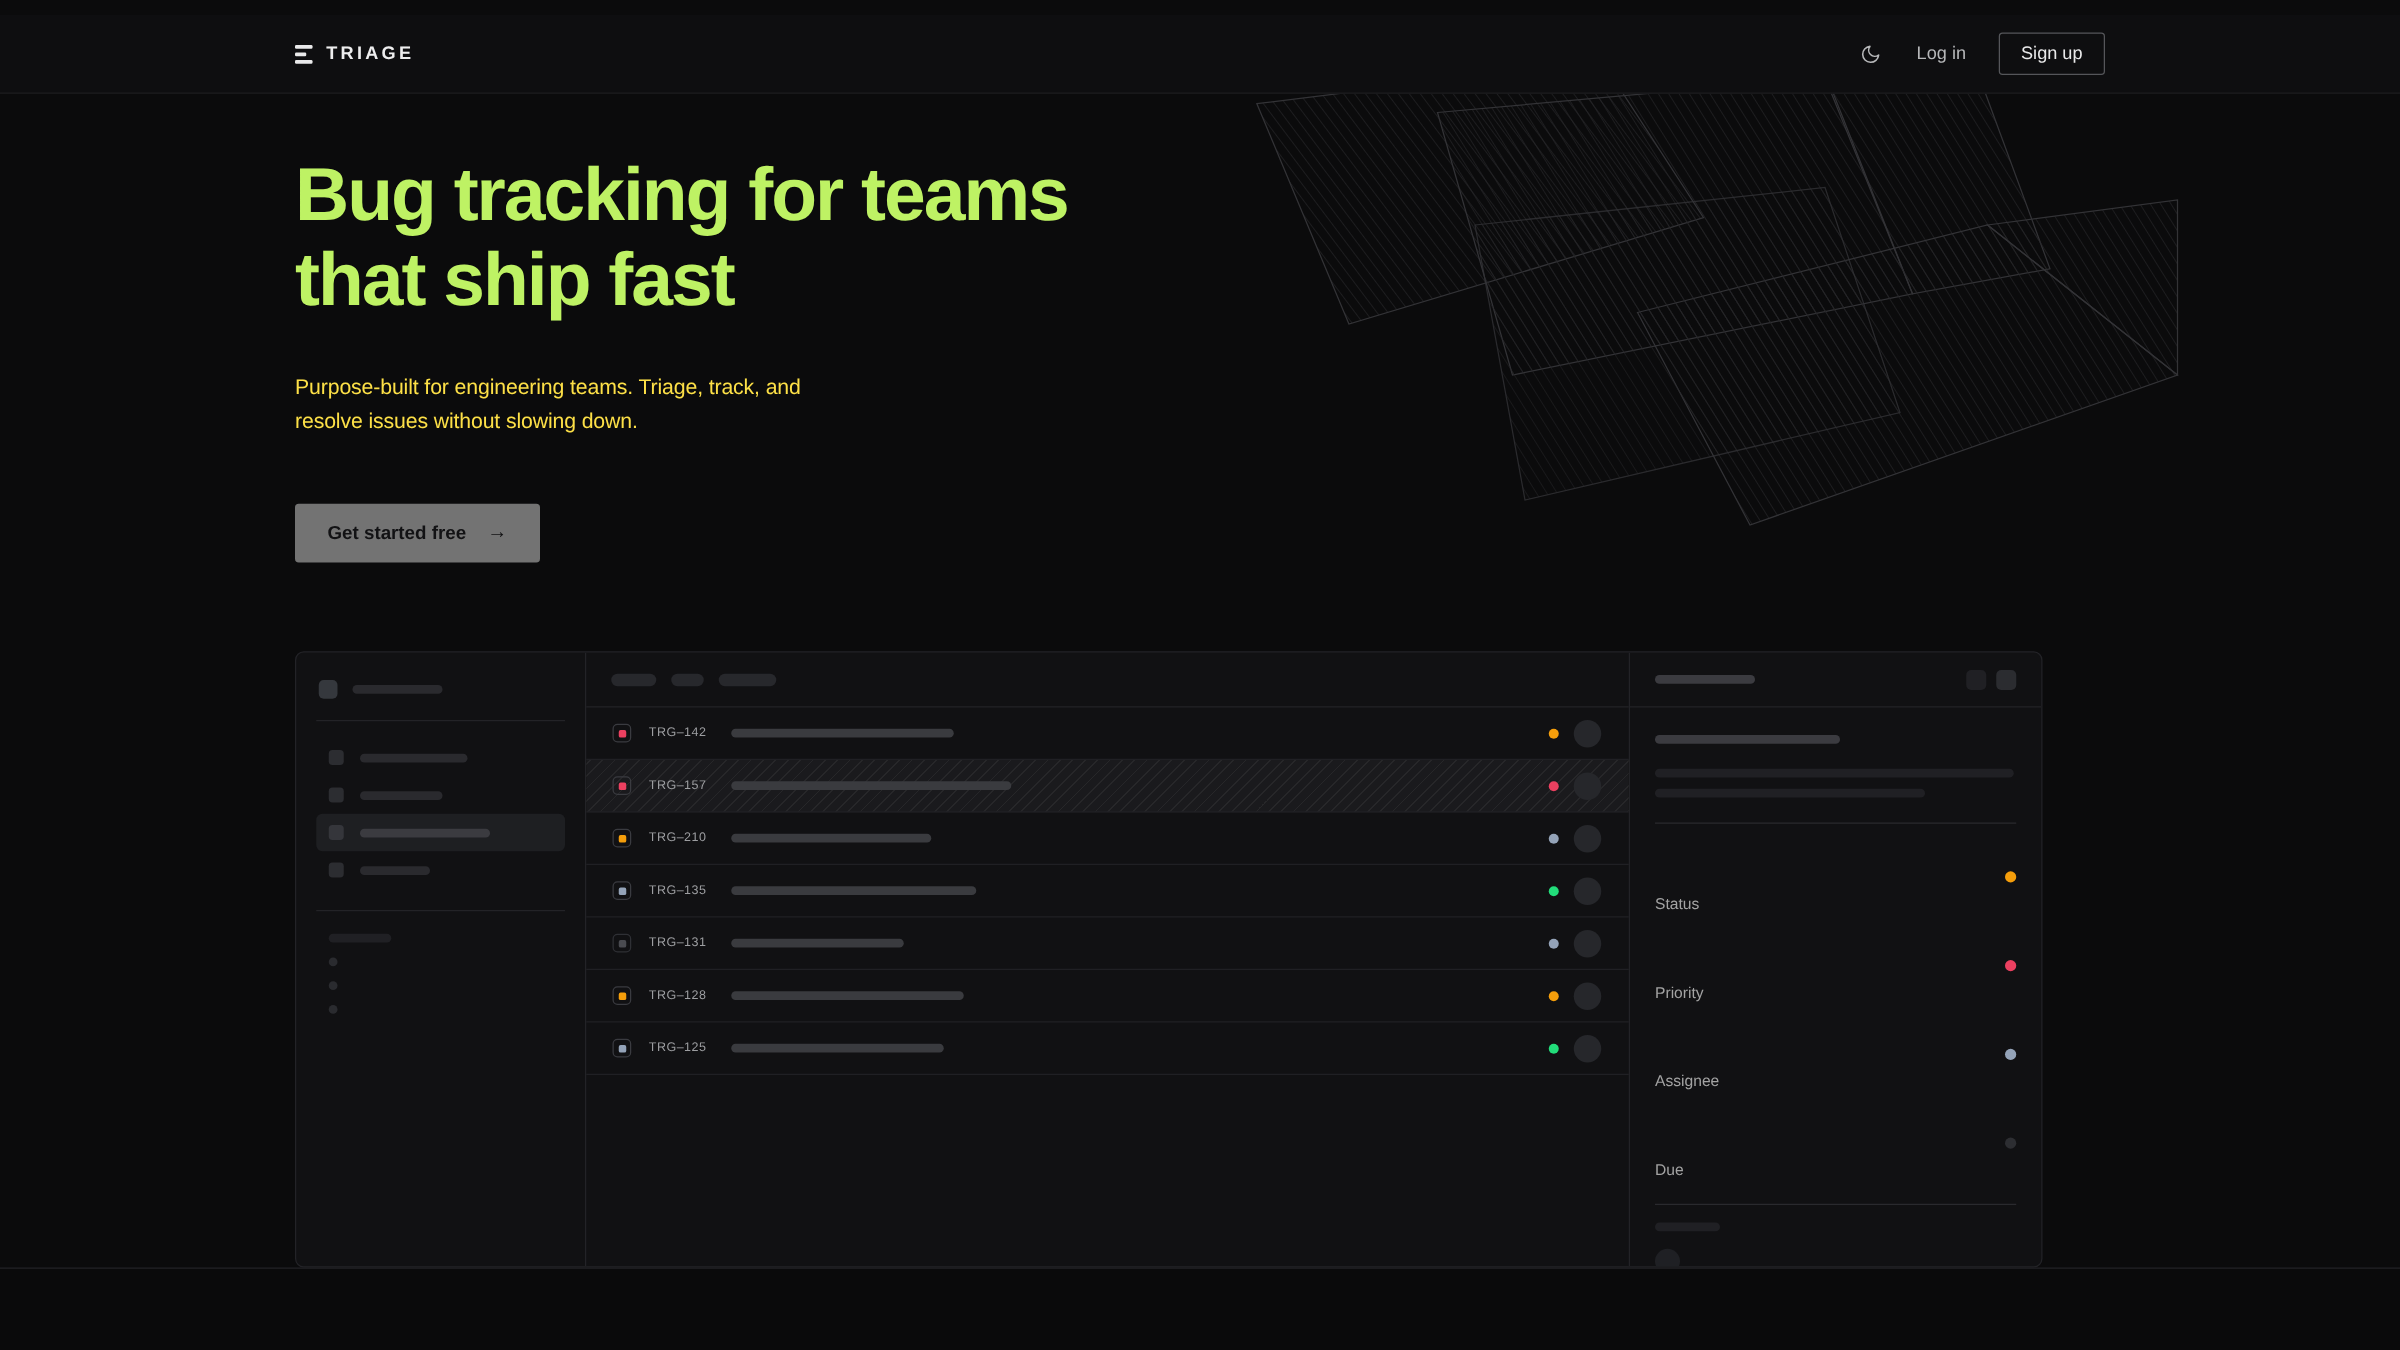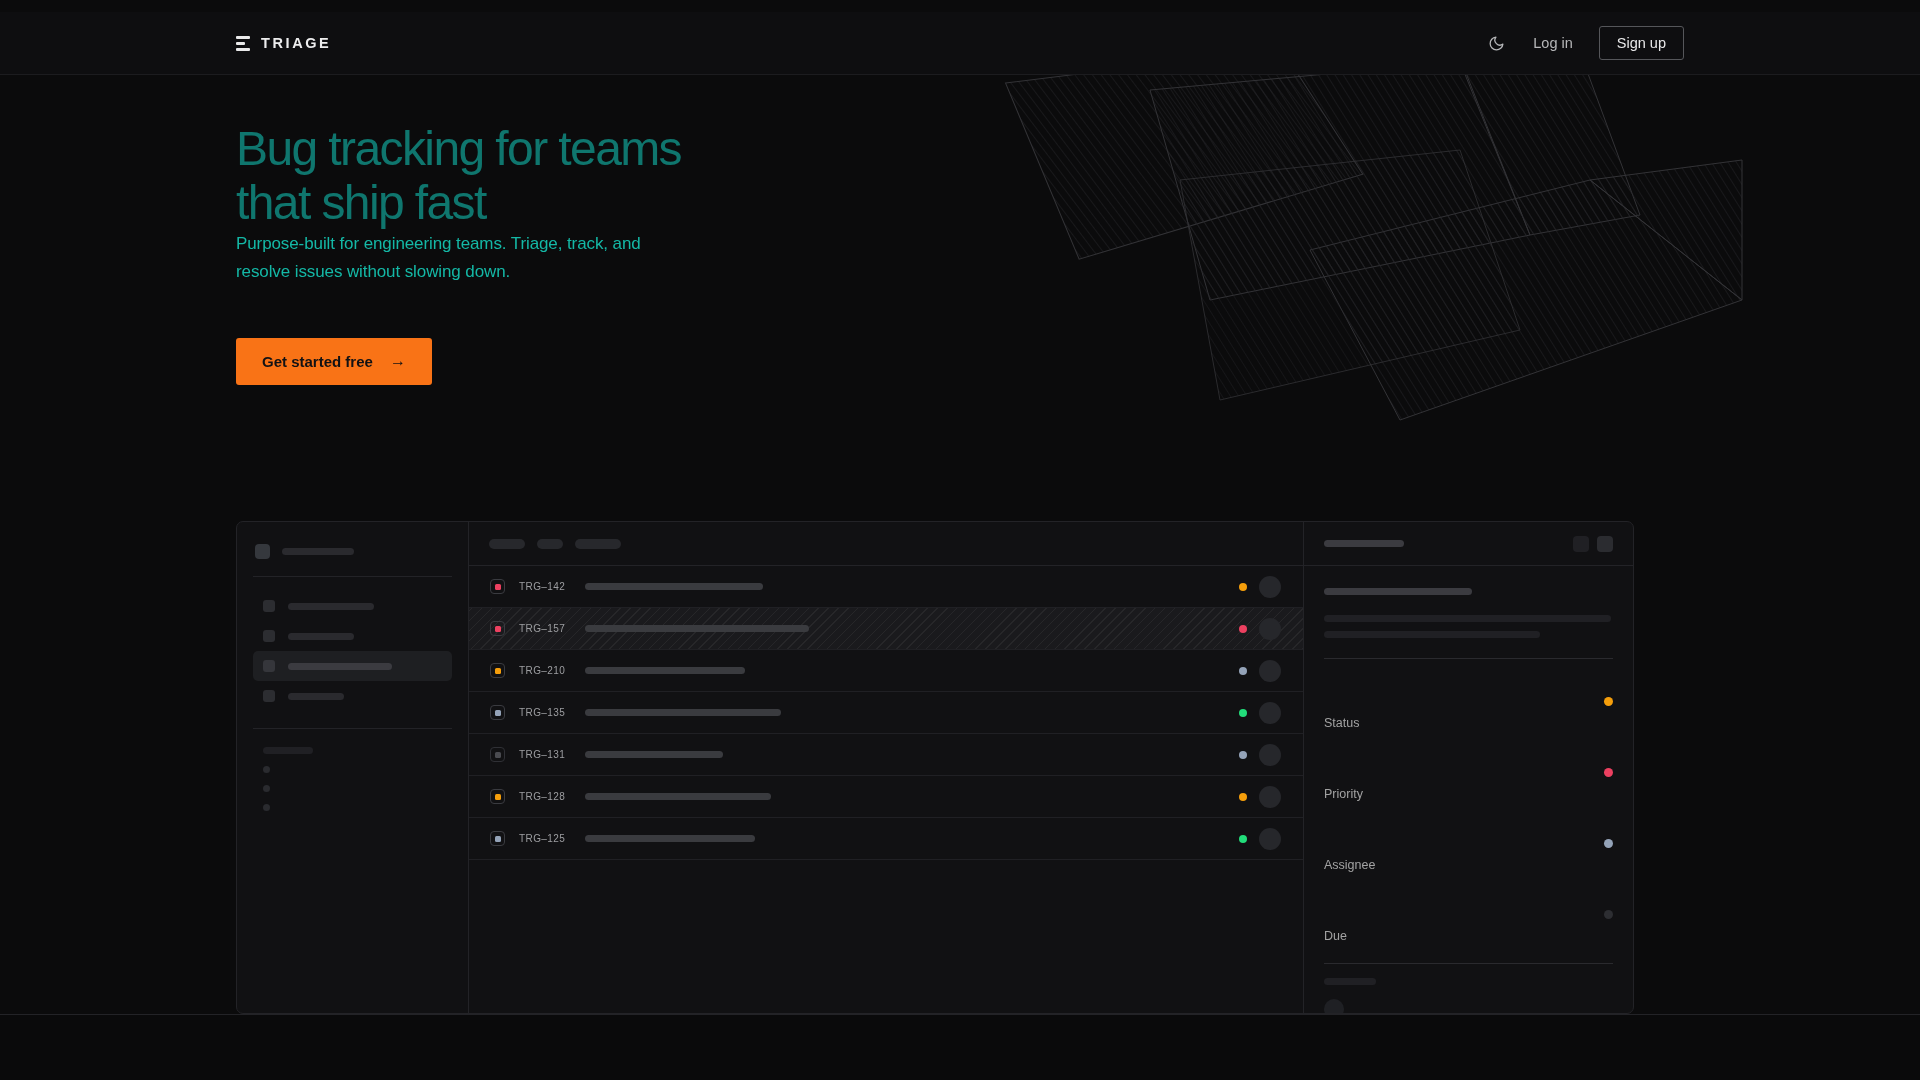--- a/index.html
+++ b/index.html
@@ -40,32 +40,33 @@
   .login-link { color:#b6b7b9; font-size:14.5px; text-decoration:none; cursor:pointer; }
   .signup-btn {
     border:1px solid #55565a; background:transparent; color:#e9e9ea;
     font-size:14.5px; font-family:inherit;
     padding:8px 17px; border-radius:3px; cursor:pointer;
   }
 
   
   .hero { position:absolute; left:236px; top:122px; z-index:3; }
   .hero h1 {
-    color:#0f766e;
-    font-size:48px; font-weight:400; line-height:1.13; letter-spacing:-1.6px;
+    color:#bef264;
+    font-size:60px; font-weight:700; line-height:1.13; letter-spacing:-1.6px;
     white-space:pre-line;
   }
   .hero p {
-    color:#14b8a6; font-size:17px; line-height:1.62; letter-spacing:-0.1px;
+    margin-top:38px;
+    color:#fde047; font-size:17px; line-height:1.62; letter-spacing:-0.1px;
     white-space:pre-line;
   }
   .cta {
     margin-top:52px;
     display:inline-flex; align-items:center; gap:17px;
-    background:#f97316; color:#121214;
+    background:#737373; color:#121214;
     font-size:15px; font-weight:600; font-family:inherit;
     border:none; border-radius:3px;
     padding:15px 26px; cursor:pointer;
   }
   .cta .arrow { font-size:16px; line-height:1; }
 
   
   .mock {
     position:absolute; left:236px; top:521px;
     width:1398px; height:493px;

